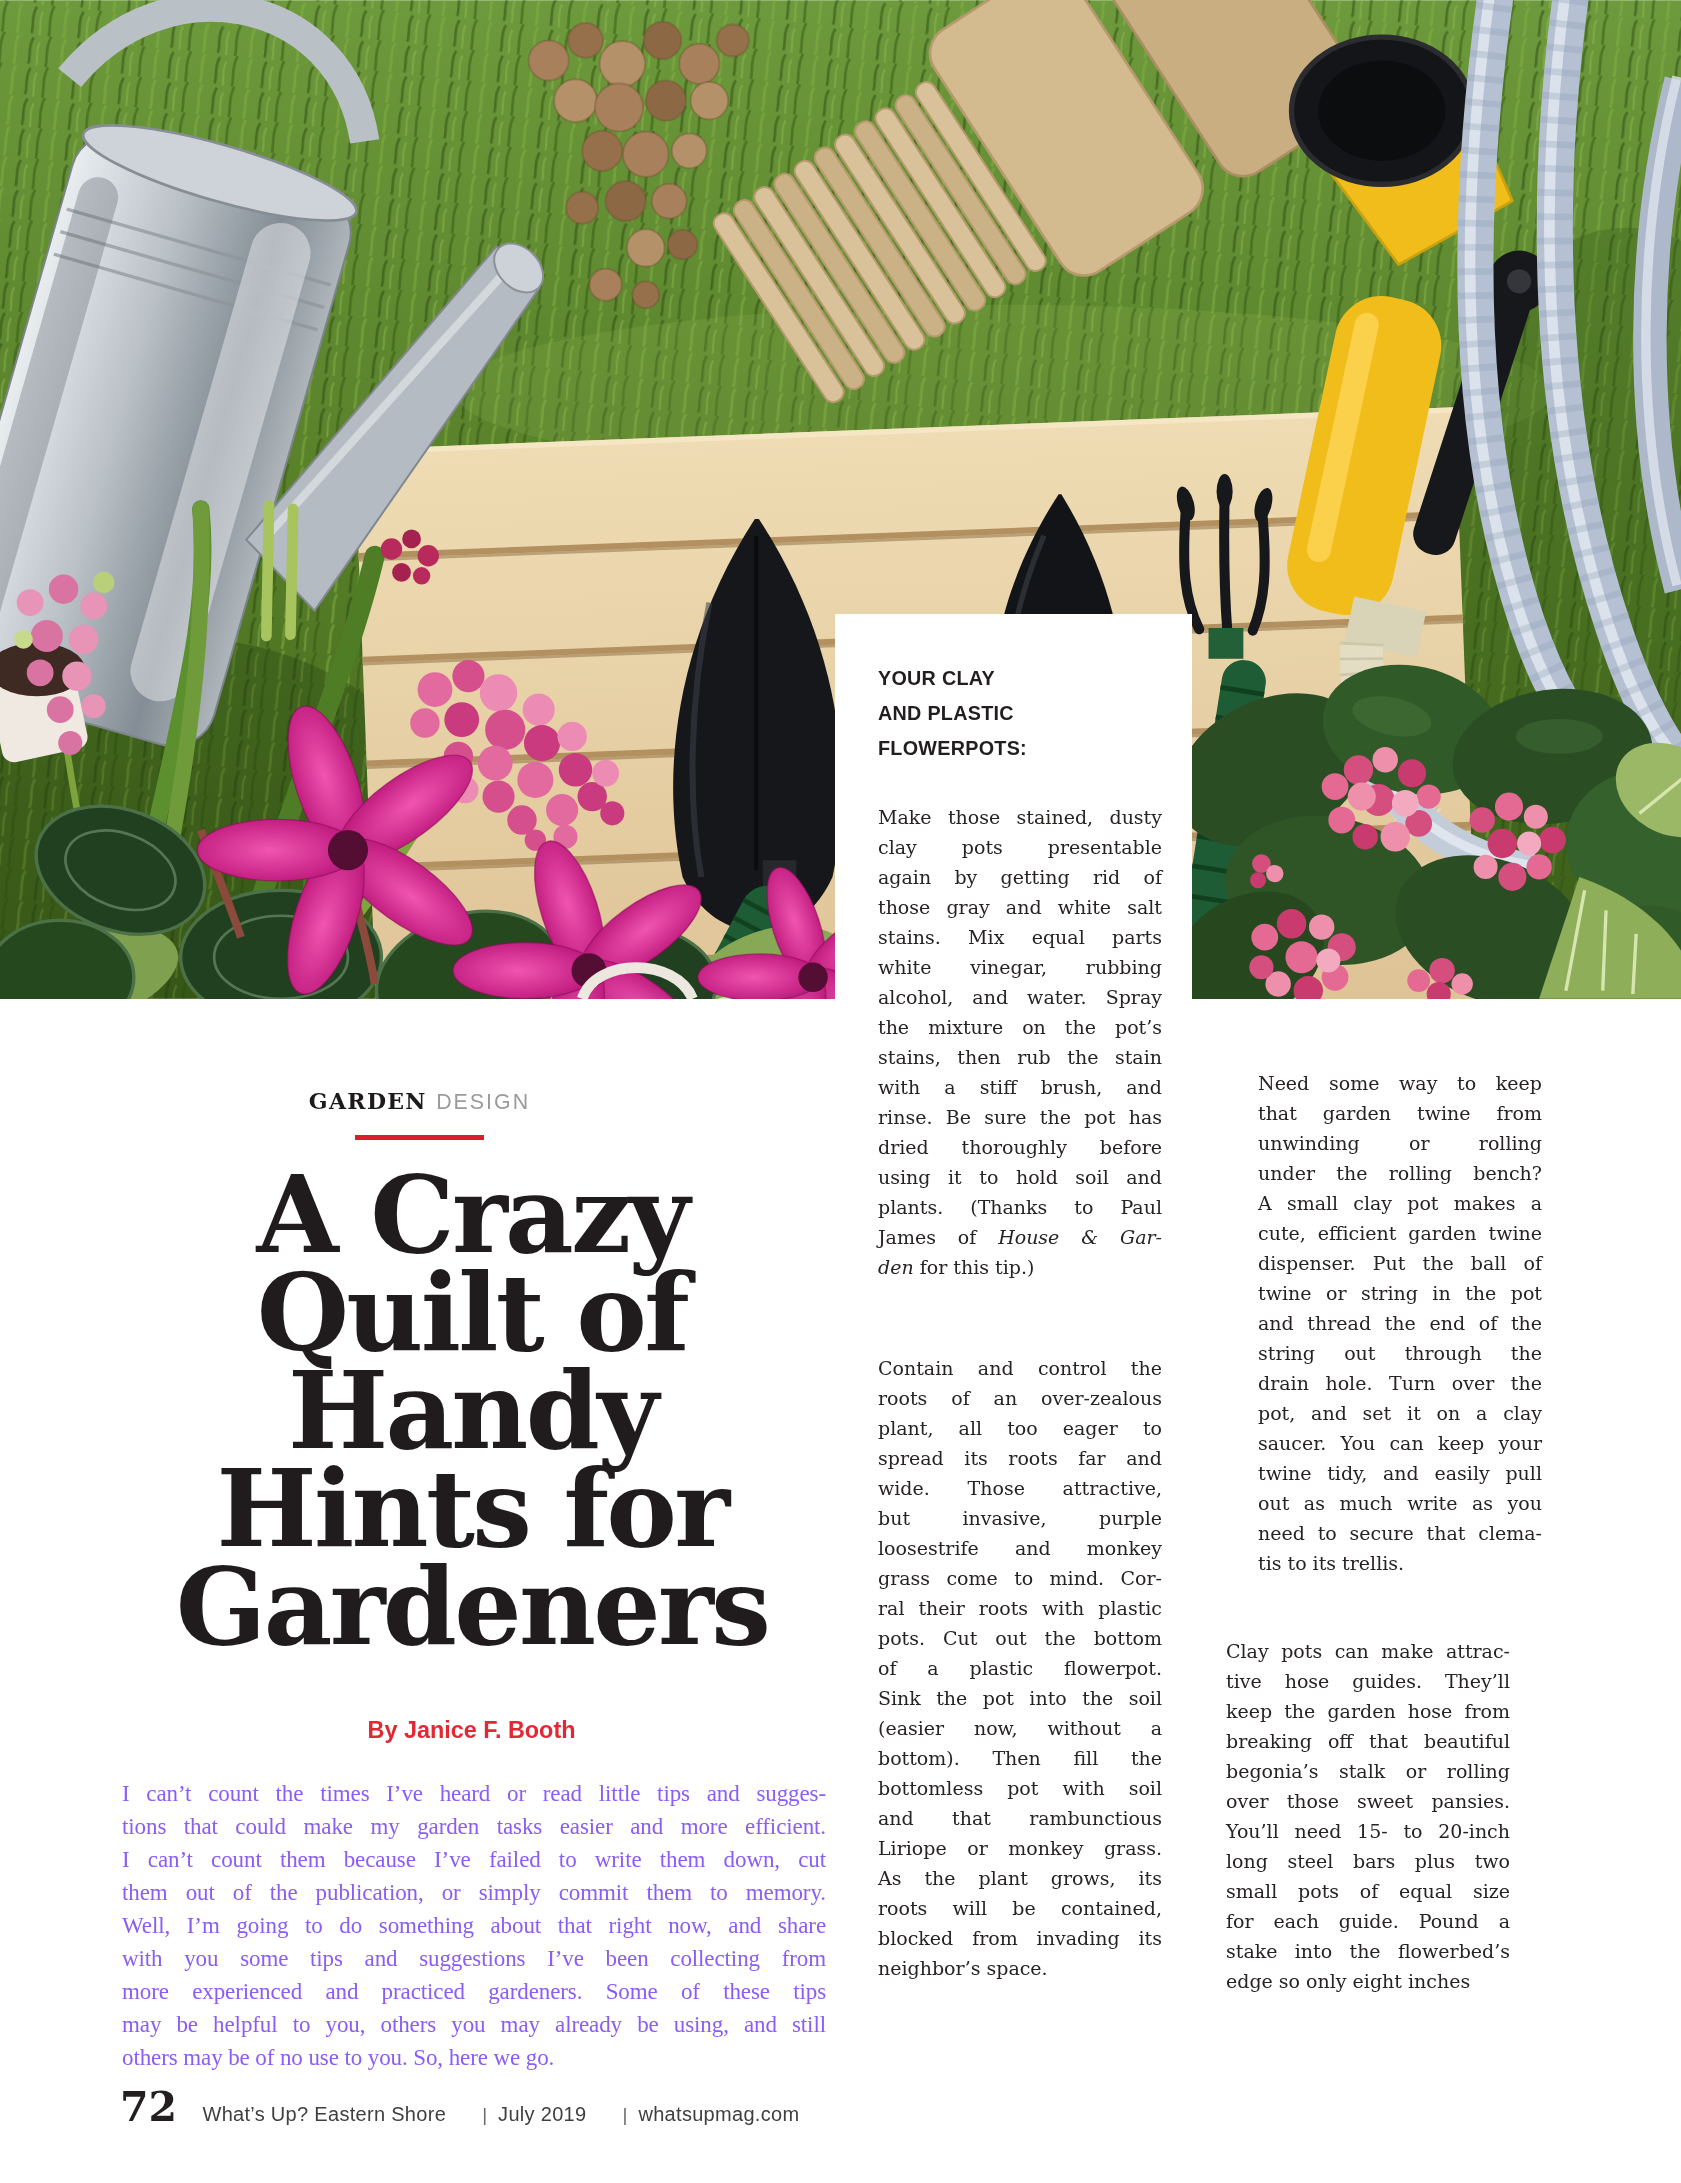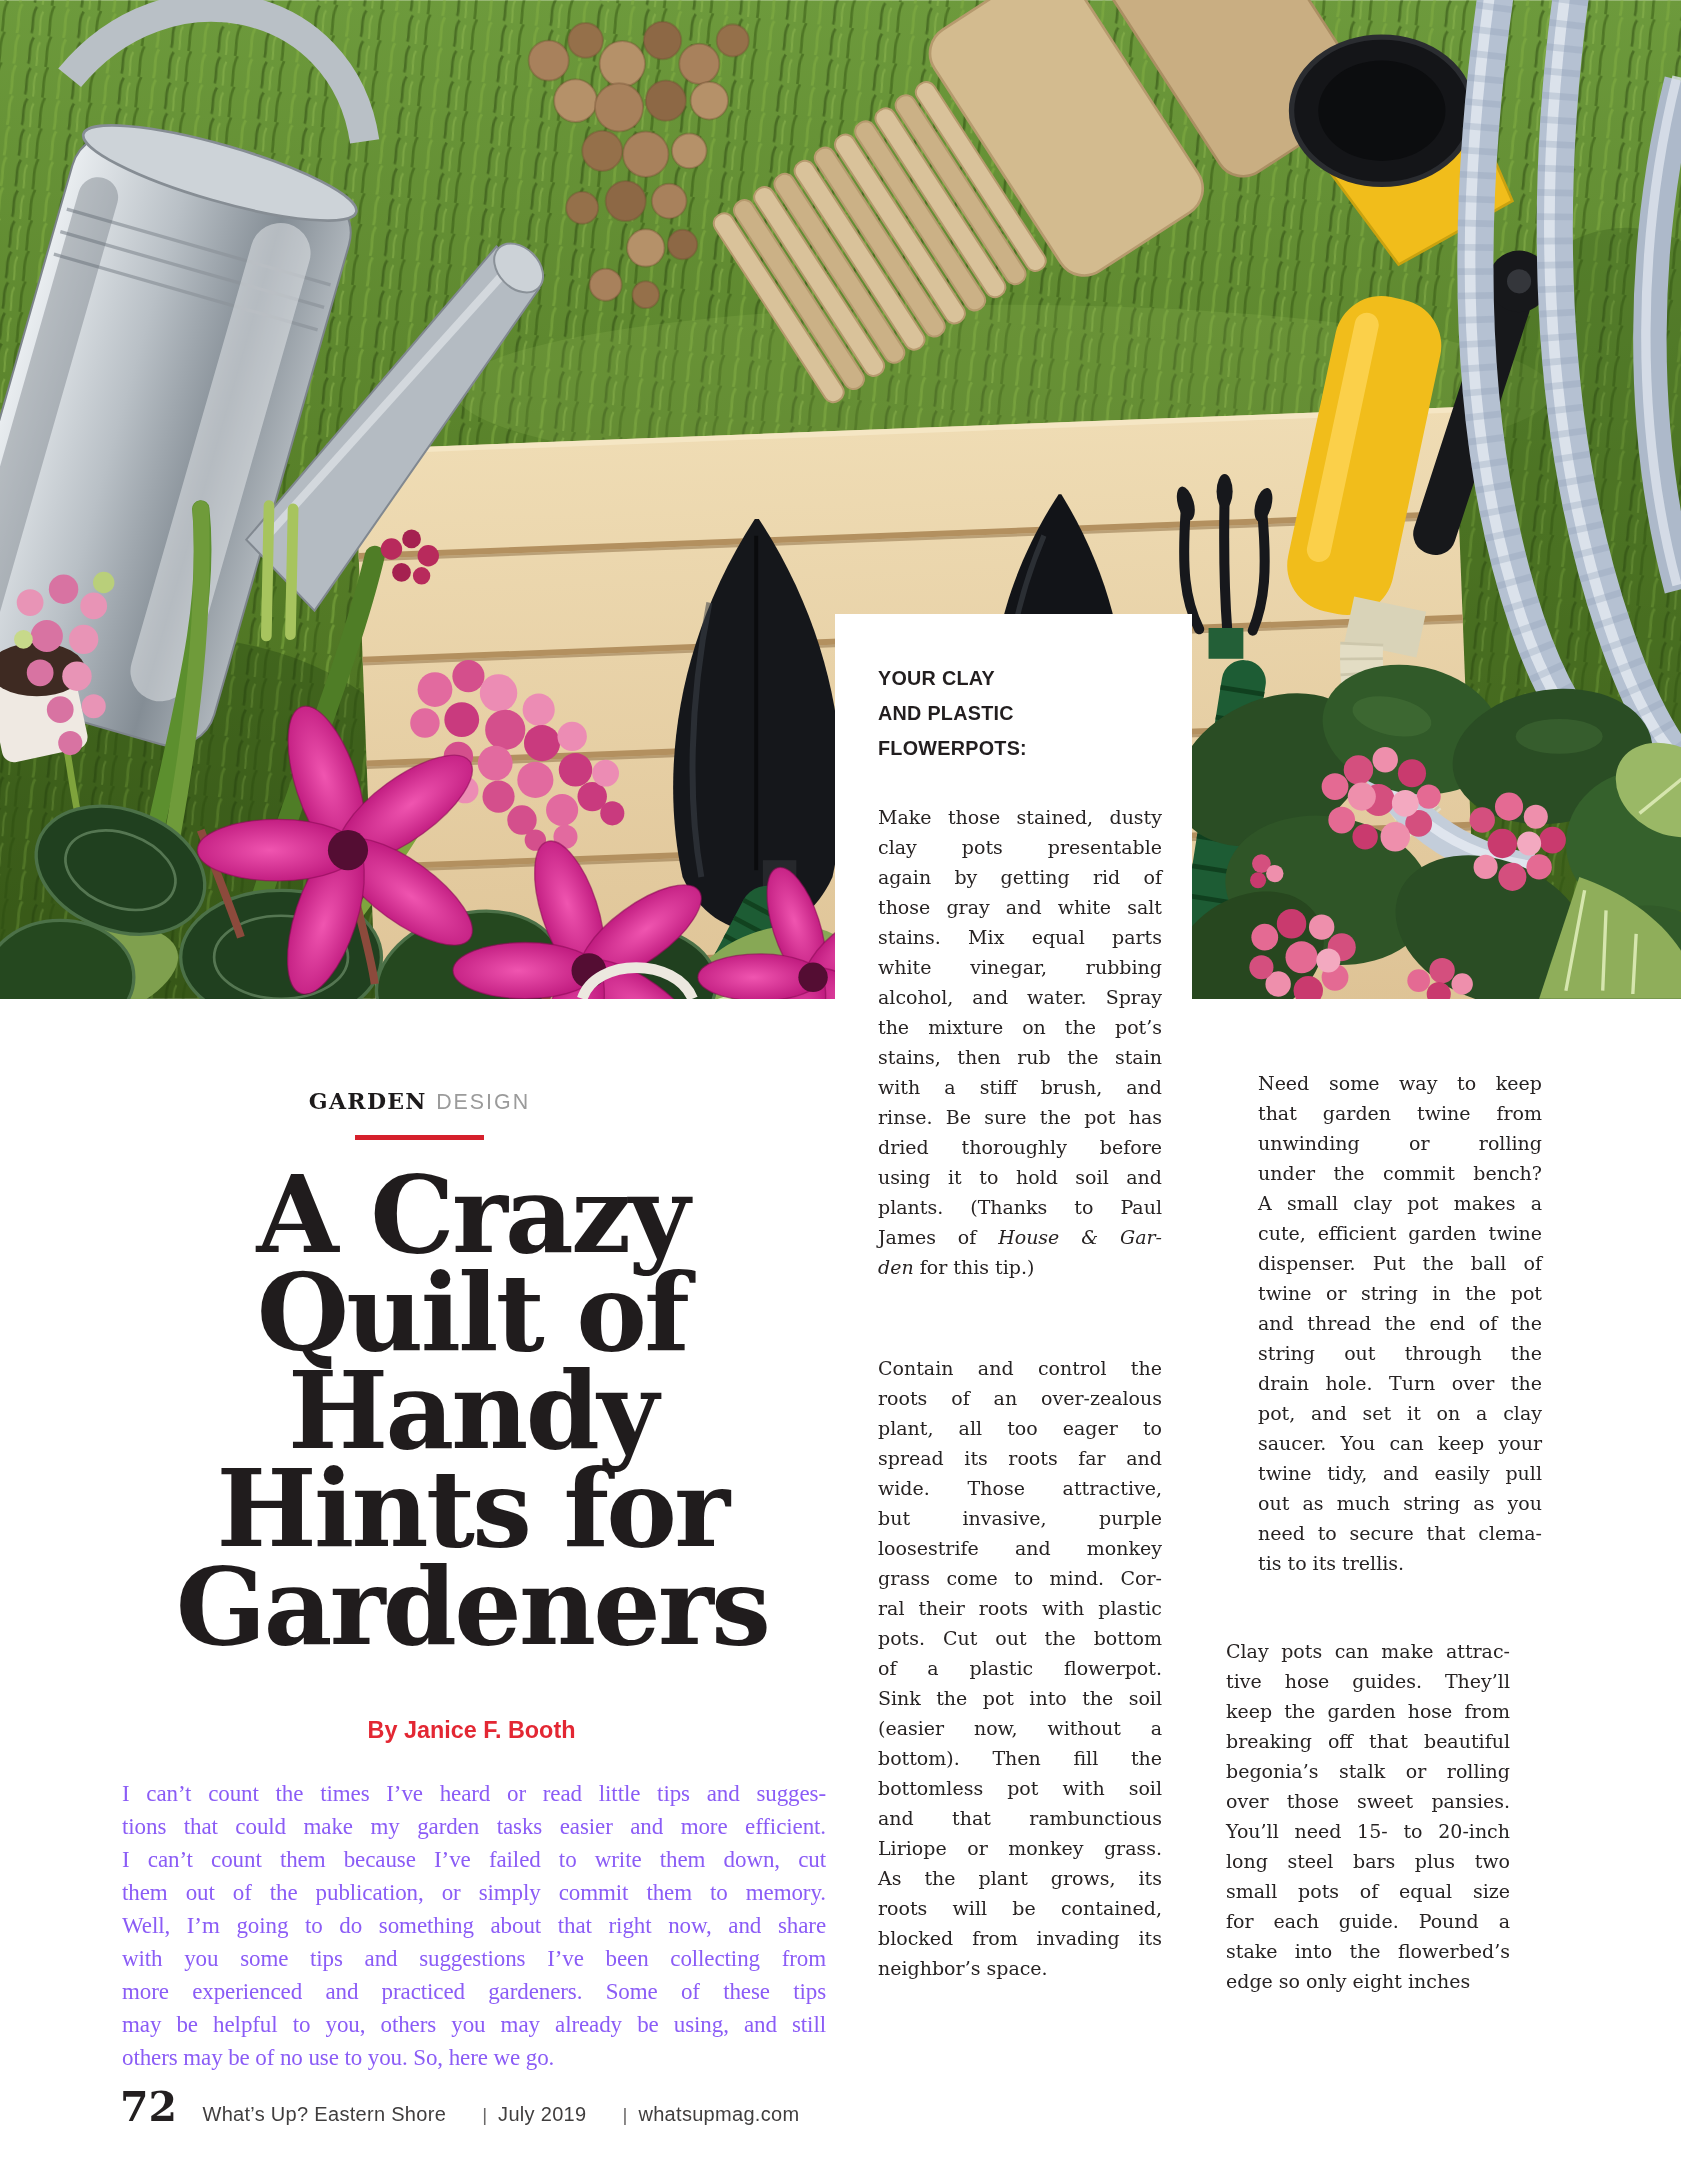--- a/index.html
+++ b/index.html
@@ -460,32 +460,32 @@
       <div class="tline">As the plant grows, its</div>
       <div class="tline">roots will be contained,</div>
       <div class="tline">blocked from invading its</div>
       <div class="tline tline-last">neighbor’s space.</div>
     </div>
 
   <div class="colbody" id="right-p1">
       <div class="tline">Need some way to keep</div>
       <div class="tline">that garden twine from</div>
       <div class="tline">unwinding or rolling</div>
-      <div class="tline">under the commit bench?</div>
+      <div class="tline">under the rolling bench?</div>
       <div class="tline">A small clay pot makes a</div>
       <div class="tline">cute, efficient garden twine</div>
       <div class="tline">dispenser. Put the ball of</div>
       <div class="tline">twine or string in the pot</div>
       <div class="tline">and thread the end of the</div>
       <div class="tline">string out through the</div>
       <div class="tline">drain hole. Turn over the</div>
       <div class="tline">pot, and set it on a clay</div>
       <div class="tline">saucer. You can keep your</div>
       <div class="tline">twine tidy, and easily pull</div>
-      <div class="tline">out as much string as you</div>
+      <div class="tline">out as much write as you</div>
       <div class="tline">need to secure that clema-</div>
       <div class="tline tline-last">tis to its trellis.</div>
     </div>
   <div class="colbody" id="right-p2">
       <div class="tline">Clay pots can make attrac-</div>
       <div class="tline">tive hose guides. They’ll</div>
       <div class="tline">keep the garden hose from</div>
       <div class="tline">breaking off that beautiful</div>
       <div class="tline">begonia’s stalk or rolling</div>
       <div class="tline">over those sweet pansies.</div>

